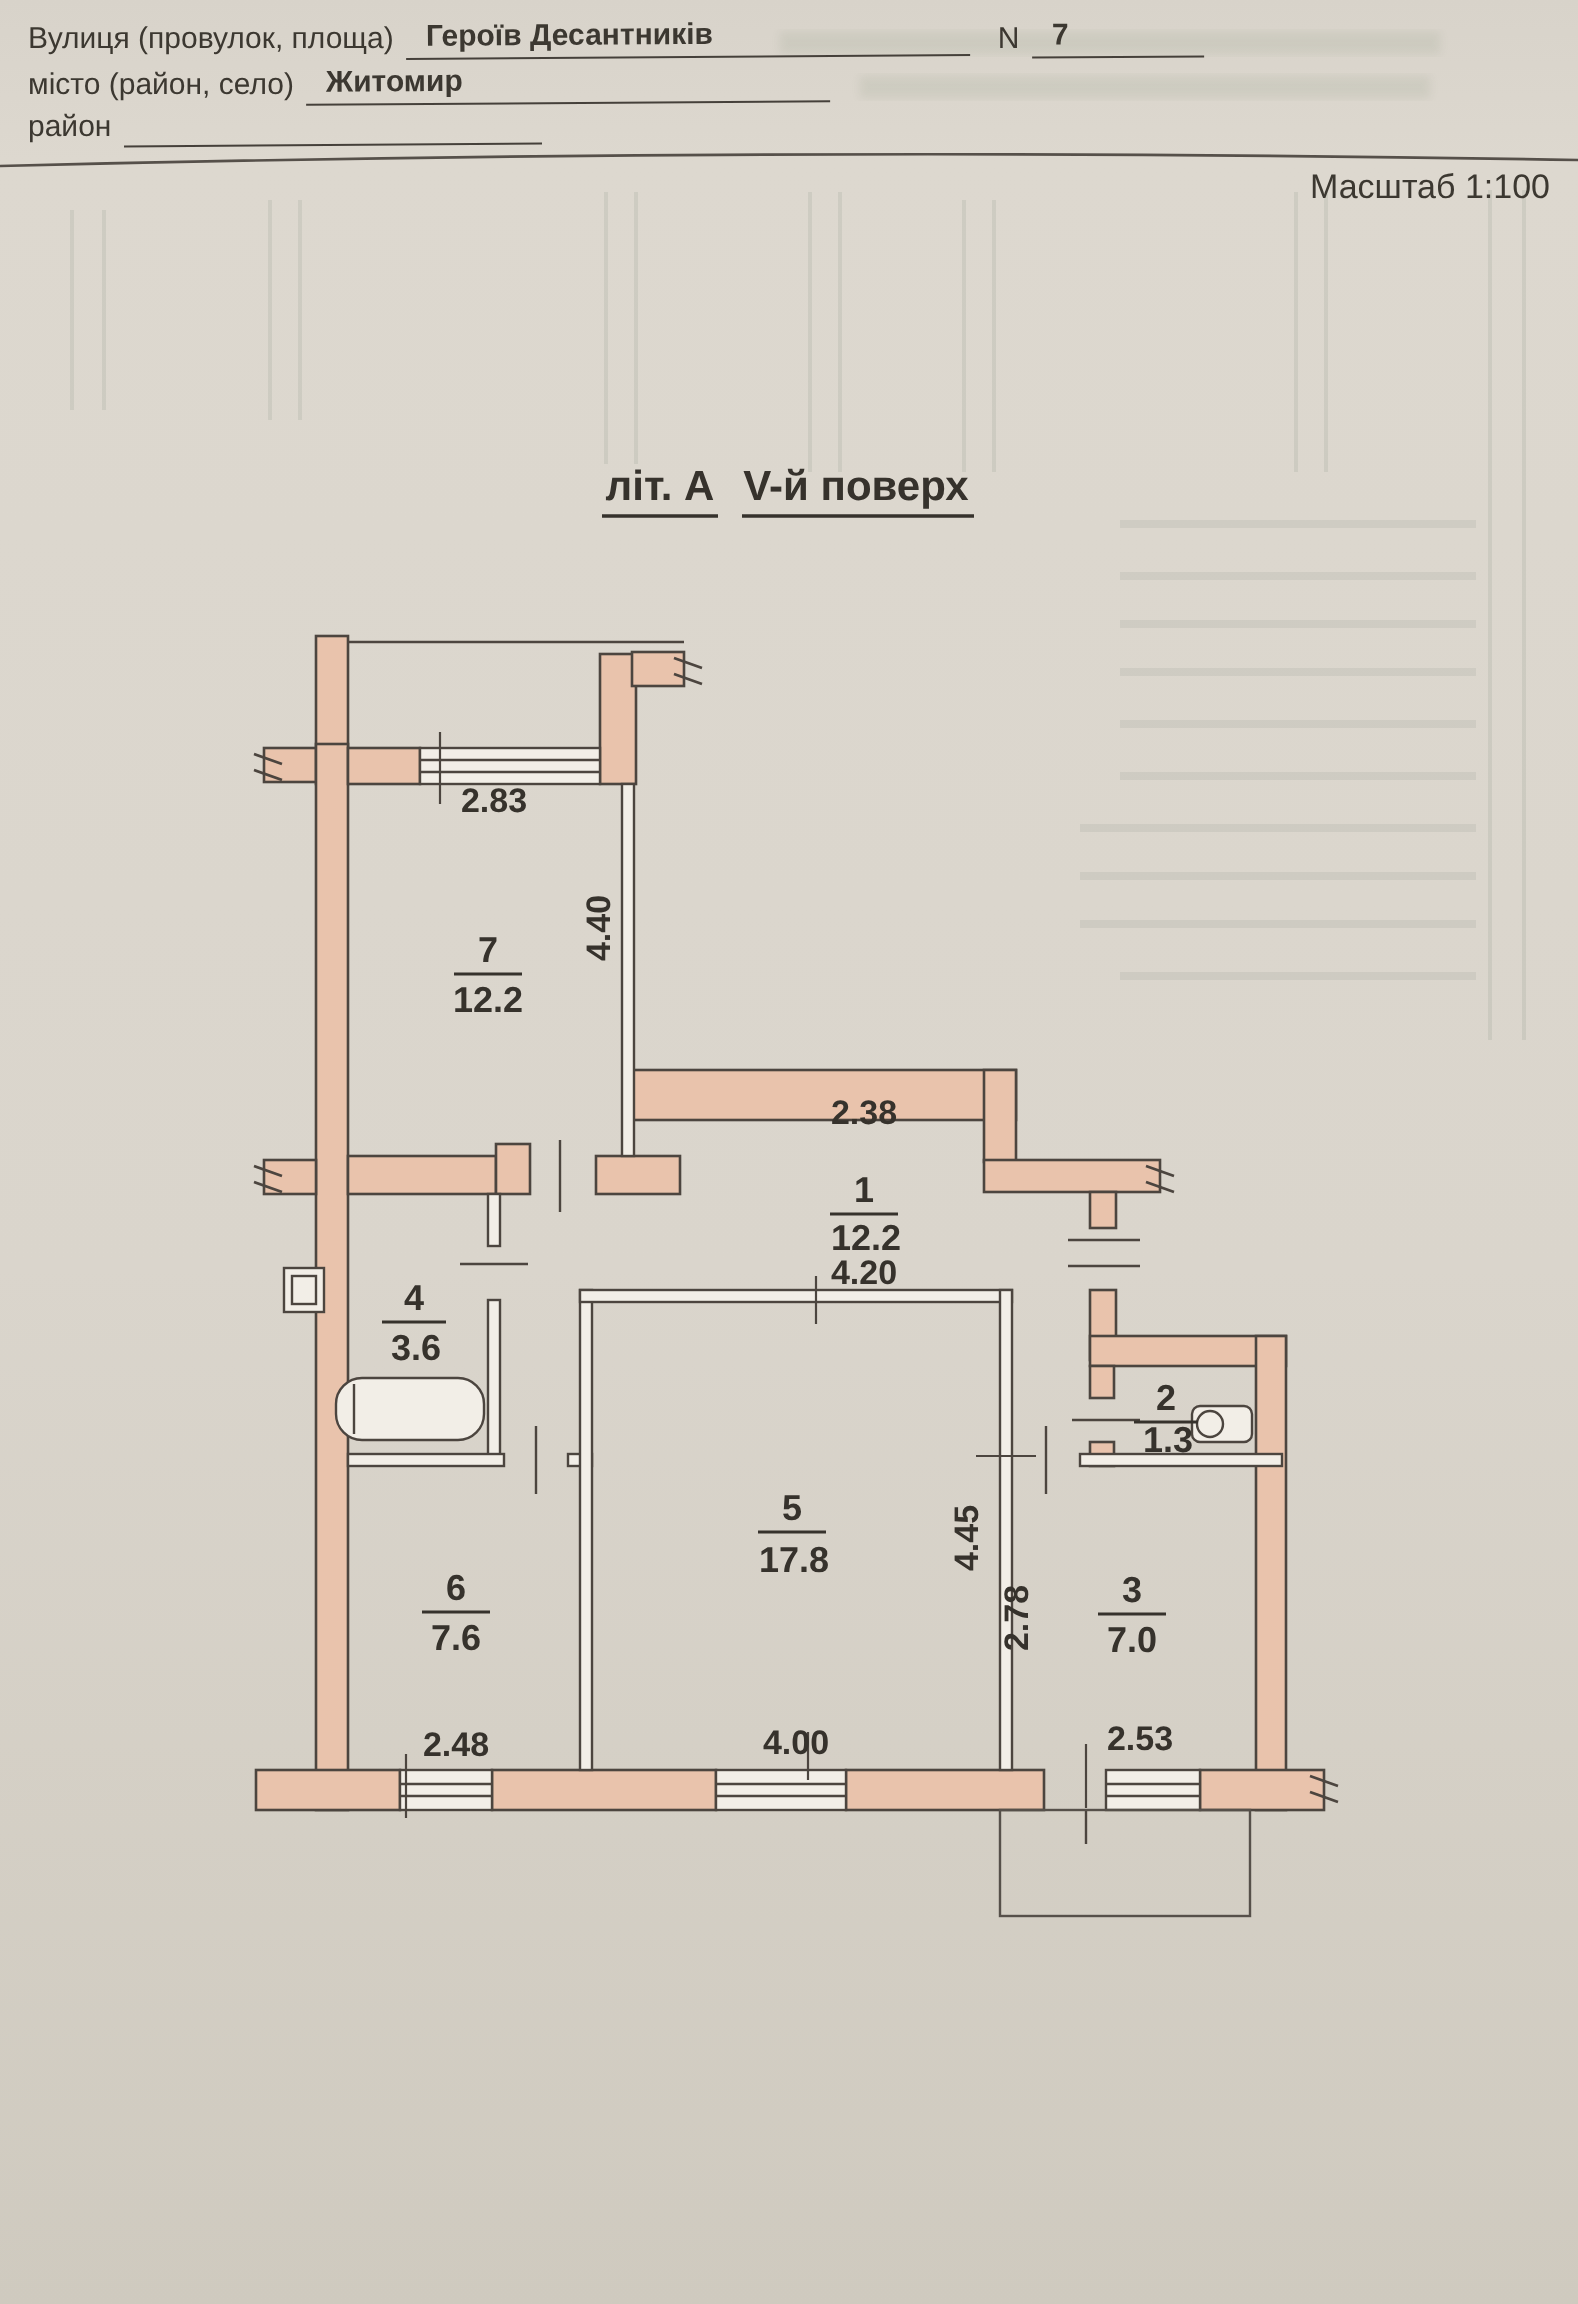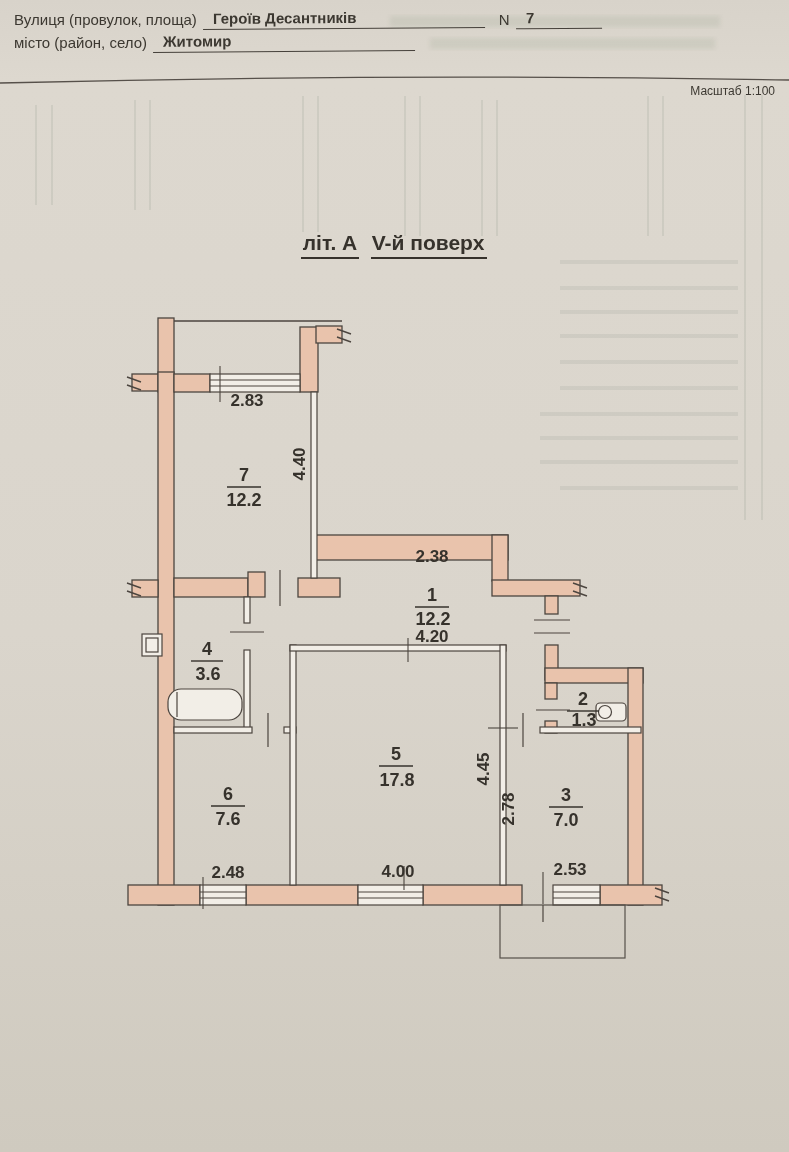--- a/index.html
+++ b/index.html
@@ -6,39 +6,43 @@
   body{
     width:789px;height:1152px;position:relative;overflow:hidden;
     background:linear-gradient(180deg,#d8d3ca 0%,#ddd8cf 7%,#dad5cc 55%,#cfcabf 100%);
     font-family:"Liberation Sans",sans-serif;color:#3c3831;
   }
   .header{position:absolute;left:14px;top:8px;font-size:15px;line-height:19px;z-index:3;}
   .hline{display:flex;align-items:flex-end;margin-bottom:2px;white-space:nowrap;}
   .lbl{padding-right:6px;}
   .uval{display:inline-block;border-bottom:1.6px solid #45403a;font-weight:bold;
         padding:0 4px 1px 10px;transform:rotate(-0.4deg);}
-  .scale{position:absolute;right:14px;top:84px;font-size:12px;z-index:3;}
+  .scale{position:absolute;right:14px;top:84px;font-size:17px;z-index:3;}
   svg text{font-family:"Liberation Sans",sans-serif;fill:#36322c;}
   .dim{font-size:17px;font-weight:bold;}
   .rnum{font-size:18px;font-weight:bold;}
   .title-t{font-size:21px;font-weight:bold;}
 </style>
 </head>
 <body>
 
 <div class="header">
   <div class="hline">
     <span class="lbl">Вулиця (провулок, площа)</span>
     <span class="uval" style="min-width:268px">Героїв Десантників</span>
     <span class="lbl" style="margin-left:14px">N</span>
     <span class="uval" style="min-width:72px">7</span>
   </div>
   <div class="hline">
     <span class="lbl">місто (район, село)</span>
     <span class="uval" style="min-width:248px">Житомир</span>
+  </div>
+  <div class="hline">
+    <span class="lbl">район</span>
+    <span class="uval" style="min-width:195px"></span>
   </div>
 </div>
 
 <div class="scale">Масштаб 1:100</div>
 
 <svg width="789" height="1152" viewBox="0 0 789 1152" style="position:absolute;left:0;top:0;">
   <defs>
     <filter id="blur2">
         <feGaussianBlur stdDeviation="2.2"></feGaussianBlur>
       </filter>

